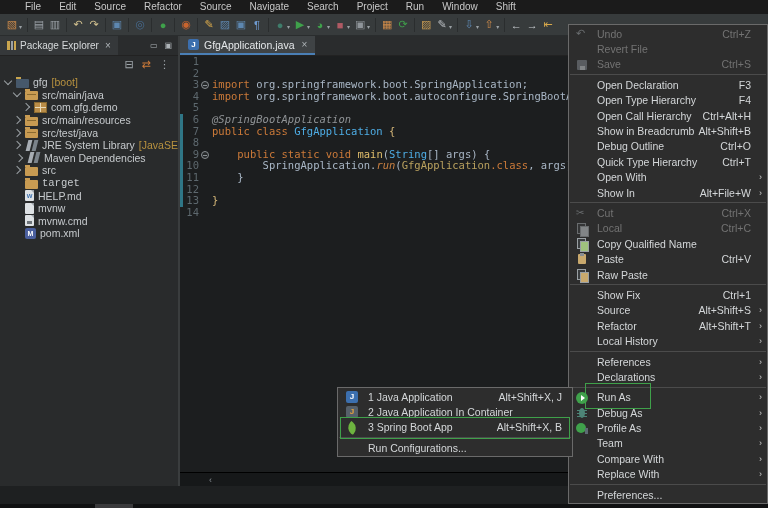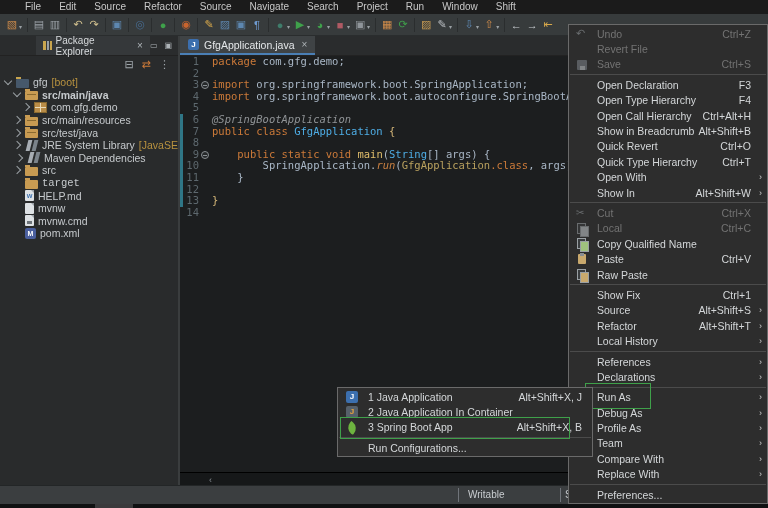--- a/index.html
+++ b/index.html
@@ -17,21 +17,21 @@
   .tbi{height:18px;display:flex;align-items:center;justify-content:center;font-size:11px;padding:0 2px;}
   .tbi .g{display:inline-block;min-width:12px;text-align:center;}
   .caret{font-size:6px;color:#9aa0a4;margin-left:1px;margin-top:3px;}
   .tsep{width:1px;height:14px;background:#2a2d2e;margin:0 3px;flex:none;}
 
   
   .sidebar{position:absolute;top:36px;left:0;width:178px;bottom:22px;background:#292b2c;overflow:hidden;}
   .sash{position:absolute;top:36px;left:178px;width:2px;bottom:22px;background:#3a3d3e;}
   .view-tabbar{height:19px;background:#2a2c2d;display:flex;align-items:center;border-bottom:1px solid #222;}
   .view-tab{display:flex;align-items:center;gap:4px;background:#35383a;height:100%;padding:0 7px;
-            font-size:10px;color:#d6d9db;margin-left:36px;}
+            font-size:10px;color:#d6d9db;}
   .pe-icon{width:9px;height:9px;background:linear-gradient(to right,#c9a54e 0 3px,transparent 3px 4px,
            #9aa0a6 4px 6px,transparent 6px 7px,#c9a54e 7px 9px);}
   .vt-close{color:#aeb4b8;font-size:10px;margin-left:2px;}
   .win-btns{margin-left:auto;display:flex;gap:7px;padding-right:6px;color:#aeb4b8;font-size:8px;}
   .view-toolbar{height:17px;display:flex;align-items:center;justify-content:flex-end;gap:8px;padding-right:8px;font-size:11px;}
   .tree{padding-top:3px;}
   .trow{height:12.6px;display:flex;align-items:center;font-size:10.5px;color:#c6cacd;white-space:nowrap;}
   .chev{width:5px;height:5px;border-right:1px solid #9aa0a4;border-bottom:1px solid #9aa0a4;
         display:inline-block;flex:none;margin-right:5px;}
   .chev.open{transform:rotate(45deg);margin-top:-3px;}
@@ -125,21 +125,21 @@
   .cm-icon.debug::before{content:"";position:absolute;left:4px;top:2px;width:6px;height:10px;background:#4d8577;border-radius:50%;}
   .cm-icon.debug::after{content:"";position:absolute;left:2px;top:4px;width:10px;height:1px;background:#4d8577;
     box-shadow:0 3px 0 #4d8577,0 6px 0 #4d8577;}
   .cm-icon.profile::before{content:"";position:absolute;left:1px;top:2px;width:10px;height:10px;background:#3fa14b;border-radius:50%;}
   .cm-icon.profile::after{content:"";position:absolute;left:10px;top:7px;width:3px;height:6px;background:#5d6a74;}
   .ann-box{position:absolute;border:1px solid var(--c-annotation);z-index:7;pointer-events:none;}
   .runas-box{left:16px;top:-7px;width:64px;height:24px;}
   .spring-box{left:2px;top:-3px;width:228px;height:20px;}
 
   
-  .smenu{position:absolute;left:337px;top:387px;width:256px;height:70px;background:#2d2d2d;
+  .smenu{position:absolute;left:337px;top:387px;width:236px;height:70px;background:#2d2d2d;
          border:1px solid #6a6a6a;box-sizing:border-box;padding-top:1px;z-index:6;font-size:10.5px;}
   .sm-row{height:15.4px;position:relative;color:#d4d7d9;}
   .sm-label{position:absolute;left:30px;top:50%;transform:translateY(-50%);white-space:nowrap;}
   .sm-short{position:absolute;right:10px;top:50%;transform:translateY(-50%);white-space:nowrap;}
   .sm-icon{position:absolute;left:8px;top:2px;width:12px;height:12px;}
   .sm-icon.java-app{background:#3c6fae;border-radius:2px;}
   .sm-icon.java-app::after{content:"J";position:absolute;left:0;right:0;top:1px;text-align:center;
     color:#fff;font:bold 8px/10px "Liberation Sans",sans-serif;}
   .sm-icon.container-app{background:#56606a;border-radius:2px;}
   .sm-icon.container-app::after{content:"J";position:absolute;left:0;right:0;top:1px;text-align:center;
@@ -285,21 +285,21 @@
         <span style="color: rgb(204, 122, 57);">⇄</span>
         <span style="color: rgb(159, 166, 171);">⋮</span>
       </div>
     <div class="tree" id="tree">
         <div class="trow" style="padding-left: 5px;">
           <span class="chev open"></span>
           <span class="ti ti-project"></span>
           <span>gfg</span>
           <span class="decorator">[boot]</span>
         </div>
-        <div class="trow" style="padding-left: 14px; font-weight: bold;">
+        <div class="trow" style="padding-left: 14px;">
           <span class="chev open"></span>
           <span class="ti ti-src"></span>
           <span>src/main/java</span>
         </div>
         <div class="trow" style="padding-left: 23px;">
           <span class="chev closed"></span>
           <span class="ti ti-package"></span>
           <span>com.gfg.demo</span>
         </div>
         <div class="trow" style="padding-left: 14px;">
@@ -360,46 +360,40 @@
   <div class="editor">
     <div class="tabbar" id="tabbar">
         <div class="etab active">
           <span class="fi fi-java"></span>
           <span>GfgApplication.java</span>
           <span class="etab-close">×</span>
         </div>
       </div>
     <div class="code" id="code">
         <div class="rangebar" style="top: 58px; height: 92.8px;"></div>
-        <div class="cl"><span class="ln">1</span><span class="fold"></span><span class="segs"><span class="kw">package</span><span class="pl"> com.gfg.demo;</span></span></div>
+        <div class="cl"><span class="ln">1</span><span class="fold"></span></div>
         <div class="cl"><span class="ln">2</span><span class="fold"></span><span class="segs"></span></div>
         <div class="cl"><span class="ln">3</span><span class="fold has"></span><span class="segs"><span class="kw">import</span><span class="pl"> org.springframework.boot.SpringApplication;</span></span></div>
         <div class="cl"><span class="ln">4</span><span class="fold"></span><span class="segs"><span class="kw">import</span><span class="pl"> org.springframework.boot.autoconfigure.SpringBootApplication;</span></span></div>
         <div class="cl"><span class="ln">5</span><span class="fold"></span><span class="segs"></span></div>
         <div class="cl"><span class="ln">6</span><span class="fold"></span><span class="segs"><span class="ann">@SpringBootApplication</span></span></div>
         <div class="cl"><span class="ln">7</span><span class="fold"></span><span class="segs"><span class="kw">public class</span><span class="pl"> </span><span class="cls">GfgApplication</span><span class="br"> {</span></span></div>
         <div class="cl"><span class="ln">8</span><span class="fold"></span><span class="segs"></span></div>
         <div class="cl"><span class="ln">9</span><span class="fold has"></span><span class="segs"><span class="pl">    </span><span class="kw">public static void</span><span class="pl"> </span><span class="meth">main</span><span class="pl">(</span><span class="cls">String</span><span class="pl">[] args) {</span></span></div>
         <div class="cl"><span class="ln">10</span><span class="fold"></span><span class="segs"><span class="pl">        SpringApplication.</span><span class="mi2">run</span><span class="pl">(</span><span class="ref">GfgApplication</span><span class="kw">.class</span><span class="pl">, args);</span></span></div>
         <div class="cl"><span class="ln">11</span><span class="fold"></span><span class="segs"><span class="pl">    }</span></span></div>
         <div class="cl"><span class="ln">12</span><span class="fold"></span><span class="segs"></span></div>
         <div class="cl"><span class="ln">13</span><span class="fold"></span><span class="segs"><span class="br">}</span></span></div>
         <div class="cl"><span class="ln">14</span><span class="fold"></span><span class="segs"></span></div>
       </div>
     <div class="hscroll">
       <span class="hs-arrow">‹</span>
     </div>
   </div>
 
-  <div class="statusbar">
-    <span class="sb-sep" style="left:458px"></span>
-    <span class="sb-text" style="left:468px">Writable</span>
-    <span class="sb-sep" style="left:560px"></span>
-    <span class="sb-text" style="left:565px">S</span>
-  </div>
   <div class="bottomstrip">
     <span class="bs-light"></span>
   </div>
 
   <div class="smenu" id="smenu">
       <div class="sm-row">
         <span class="sm-icon java-app"></span>
         <span class="sm-label">1 Java Application</span>
         <span class="sm-short">Alt+Shift+X, J</span>
       </div>
@@ -443,34 +437,34 @@
       </div>
       <div class="cm-row">
         <span class="cm-label">Open Call Hierarchy</span>
         <span class="cm-short">Ctrl+Alt+H</span>
       </div>
       <div class="cm-row">
         <span class="cm-label">Show in Breadcrumb</span>
         <span class="cm-short">Alt+Shift+B</span>
       </div>
       <div class="cm-row">
-        <span class="cm-label">Quick Revert</span>
+        <span class="cm-label">Debug Outline</span>
         <span class="cm-short">Ctrl+O</span>
       </div>
       <div class="cm-row">
         <span class="cm-label">Quick Type Hierarchy</span>
         <span class="cm-short">Ctrl+T</span>
       </div>
       <div class="cm-row">
         <span class="cm-label">Open With</span>
         <span class="cm-arrow">›</span>
       </div>
       <div class="cm-row">
         <span class="cm-label">Show In</span>
-        <span class="cm-short">Alt+Shift+W</span>
+        <span class="cm-short">Alt+File+W</span>
         <span class="cm-arrow">›</span>
       </div>
       <div class="cm-sep"></div>
       <div class="cm-row disabled">
         <span class="cm-icon cut"></span>
         <span class="cm-label">Cut</span>
         <span class="cm-short">Ctrl+X</span>
       </div>
       <div class="cm-row disabled">
         <span class="cm-icon copy"></span>

